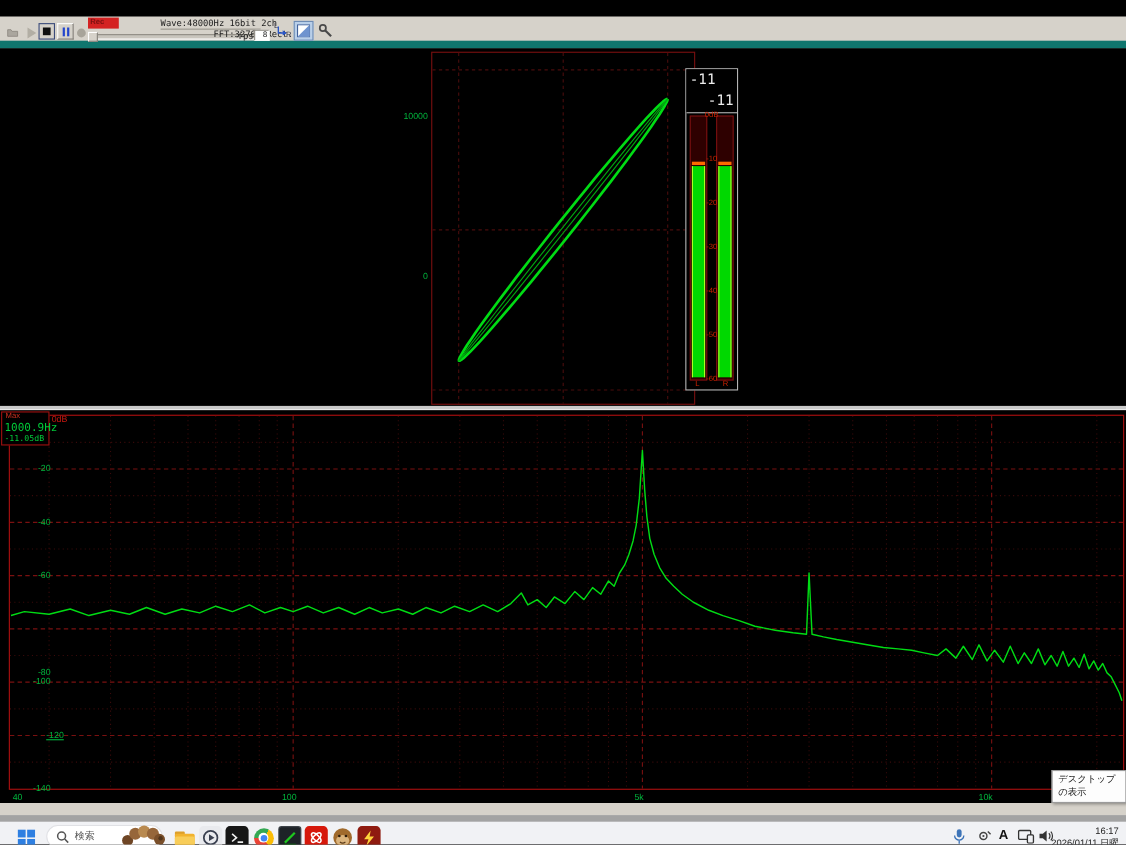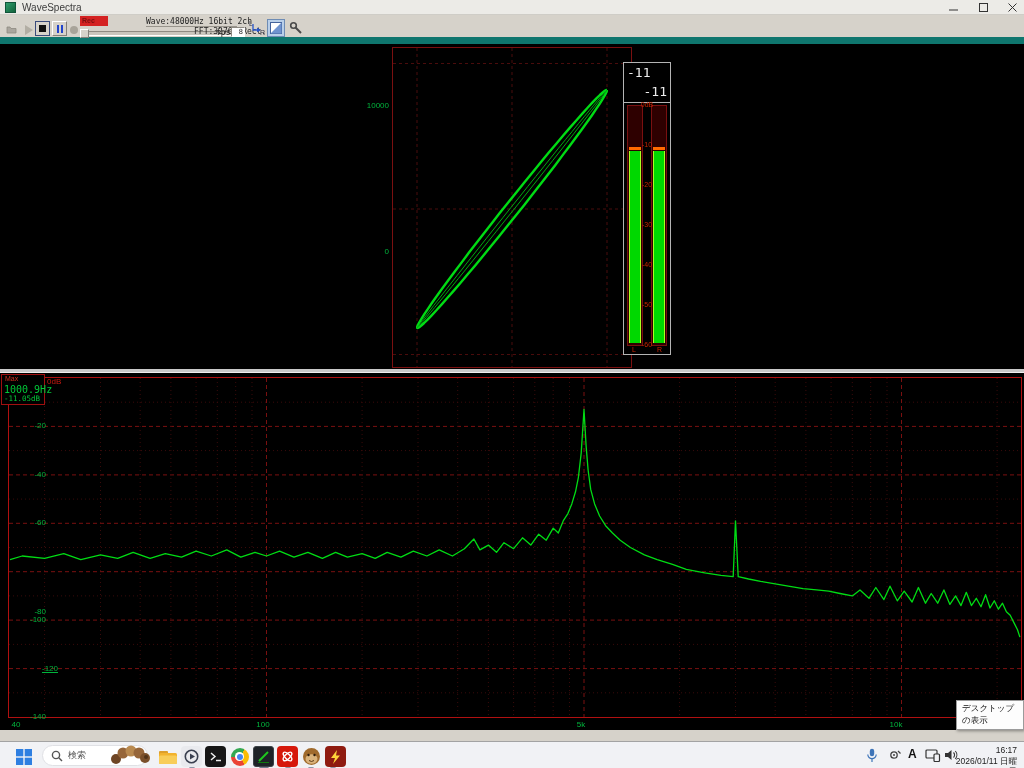--- a/index.html
+++ b/index.html
@@ -55,56 +55,36 @@
   #max-freq { position:absolute; left:2px; top:9px; font-size:10px; color:#00c838; }
   #max-db { position:absolute; left:2px; top:19px; font-size:7.5px; color:#00c838; }
   #zero-db { position:absolute; left:47px; top:4px; font-size:8px; color:#cc1810; z-index:3; }
   .spec-ylabel { position:absolute; width:30px; text-align:right; font-size:8px; color:#00b43c; z-index:2; }
   .spec-xlabel { position:absolute; width:30px; text-align:center; font-size:8px; color:#00b43c; }
 
   
   #winbottom { left:0; top:730px; width:1024px; height:11px; background:#d6d2ca; }
 
   
-  #taskbar { left:0; top:741px; width:1024px; height:27px; background:#f1f2f5; border-top:1px solid #a3a3a3; }
+  #taskbar { left:0; top:741px; width:1024px; height:27px; background:#f1f2f5; border-top:6px solid #a3a3a3; }
   #search-pill { position:absolute; left:42px; top:3px; width:106px; height:21px; background:#ffffff; border:1px solid #e0e1e5; border-radius:11px; display:flex; align-items:center; }
   #search-text { font-size:9px; color:#555; margin-left:5px; }
   .tb-ico { position:absolute; top:4px; width:21px; height:21px; display:flex; align-items:center; justify-content:center; }
   .run-dot { position:absolute; top:24.5px; width:6px; height:3px; border-radius:2px; background:#8d97a8; }
   .tray-ico { position:absolute; top:6px; display:flex; align-items:center; justify-content:center; }
   #ime-a { position:absolute; left:908px; top:5px; font-size:12px; font-weight:bold; color:#111; }
   #clock { position:absolute; left:955px; top:3px; width:62px; text-align:right; font-size:8.5px; color:#222; line-height:10.5px; }
 
   #tooltip { left:956px; top:700px; background:#fdfdfd; border:1px solid #9b9b9b; font-size:8.5px; color:#111; padding:2px 5px; box-shadow:1px 1px 3px rgba(0,0,0,.4); }
 </style>
 </head>
 <body>
 
 <div id="root">
 
-  <div id="titlebar" class="abs">
-    <div id="app-icon" class="abs"></div>
-    <div id="title-text" class="abs">WaveSpectra</div>
-    <div class="winctl abs" style="left:947px;">
-      <svg width="11" height="11">
-          <line x1="1" y1="8" x2="10" y2="8" stroke="#333" stroke-width="1"></line>
-        </svg>
-    </div>
-    <div class="winctl abs" style="left:977px;">
-      <svg width="11" height="11">
-          <rect x="1.5" y="1.5" width="8" height="8" fill="none" stroke="#333" stroke-width="1"></rect>
-        </svg>
-    </div>
-    <div class="winctl abs" style="left:1006px;">
-      <svg width="11" height="11">
-          <line x1="1.5" y1="1.5" x2="9.5" y2="9.5" stroke="#333" stroke-width="1"></line>
-          <line x1="9.5" y1="1.5" x2="1.5" y2="9.5" stroke="#333" stroke-width="1"></line>
-        </svg>
-    </div>
-  </div>
 
   <div id="toolbar" class="abs">
     <div class="tflat" style="left:4px;top:7px;">
       <svg width="13" height="13">
           <path d="M2,10 L2,4 L5,4 L6,5.5 L11,5.5 L11,10 Z" fill="#aaa69e" stroke="#8e8a82" stroke-width="0.8"></path>
         </svg>
     </div>
     <div class="tflat" style="left:21px;top:7px;">
       <div style="width:0;height:0;border-left:8px solid #b2aea4;border-top:5px solid transparent;border-bottom:5px solid transparent;"></div>
     </div>

